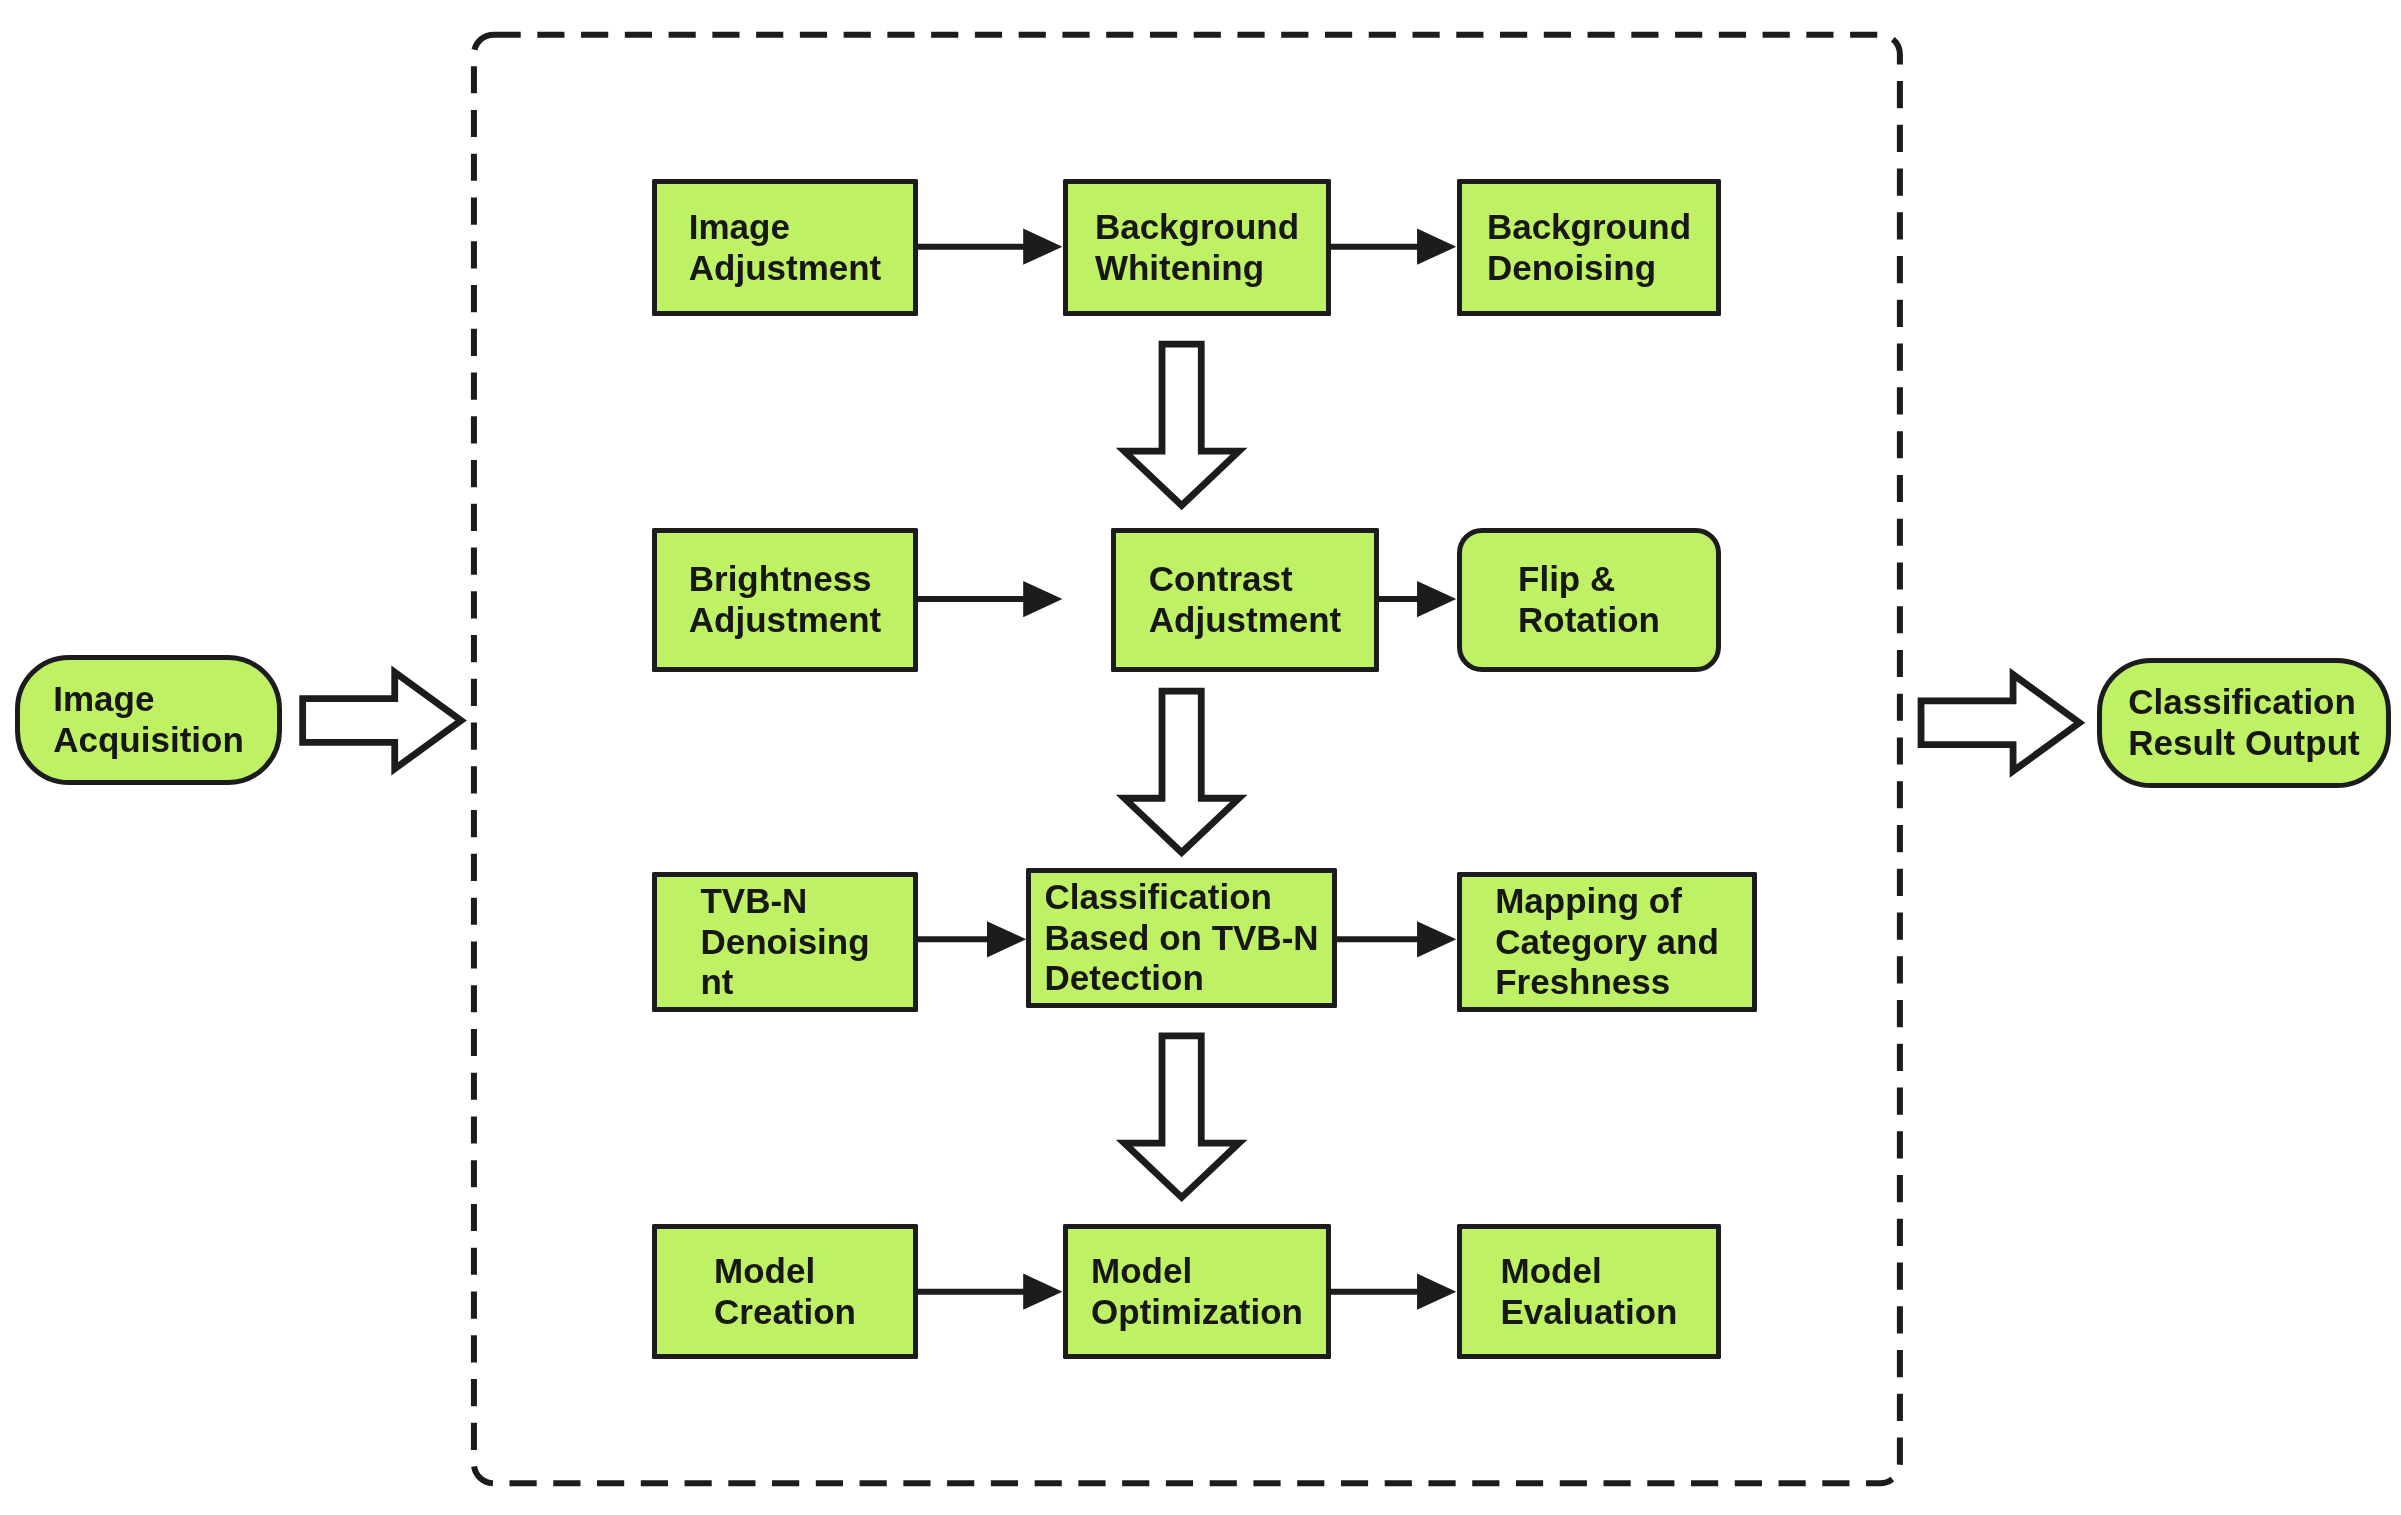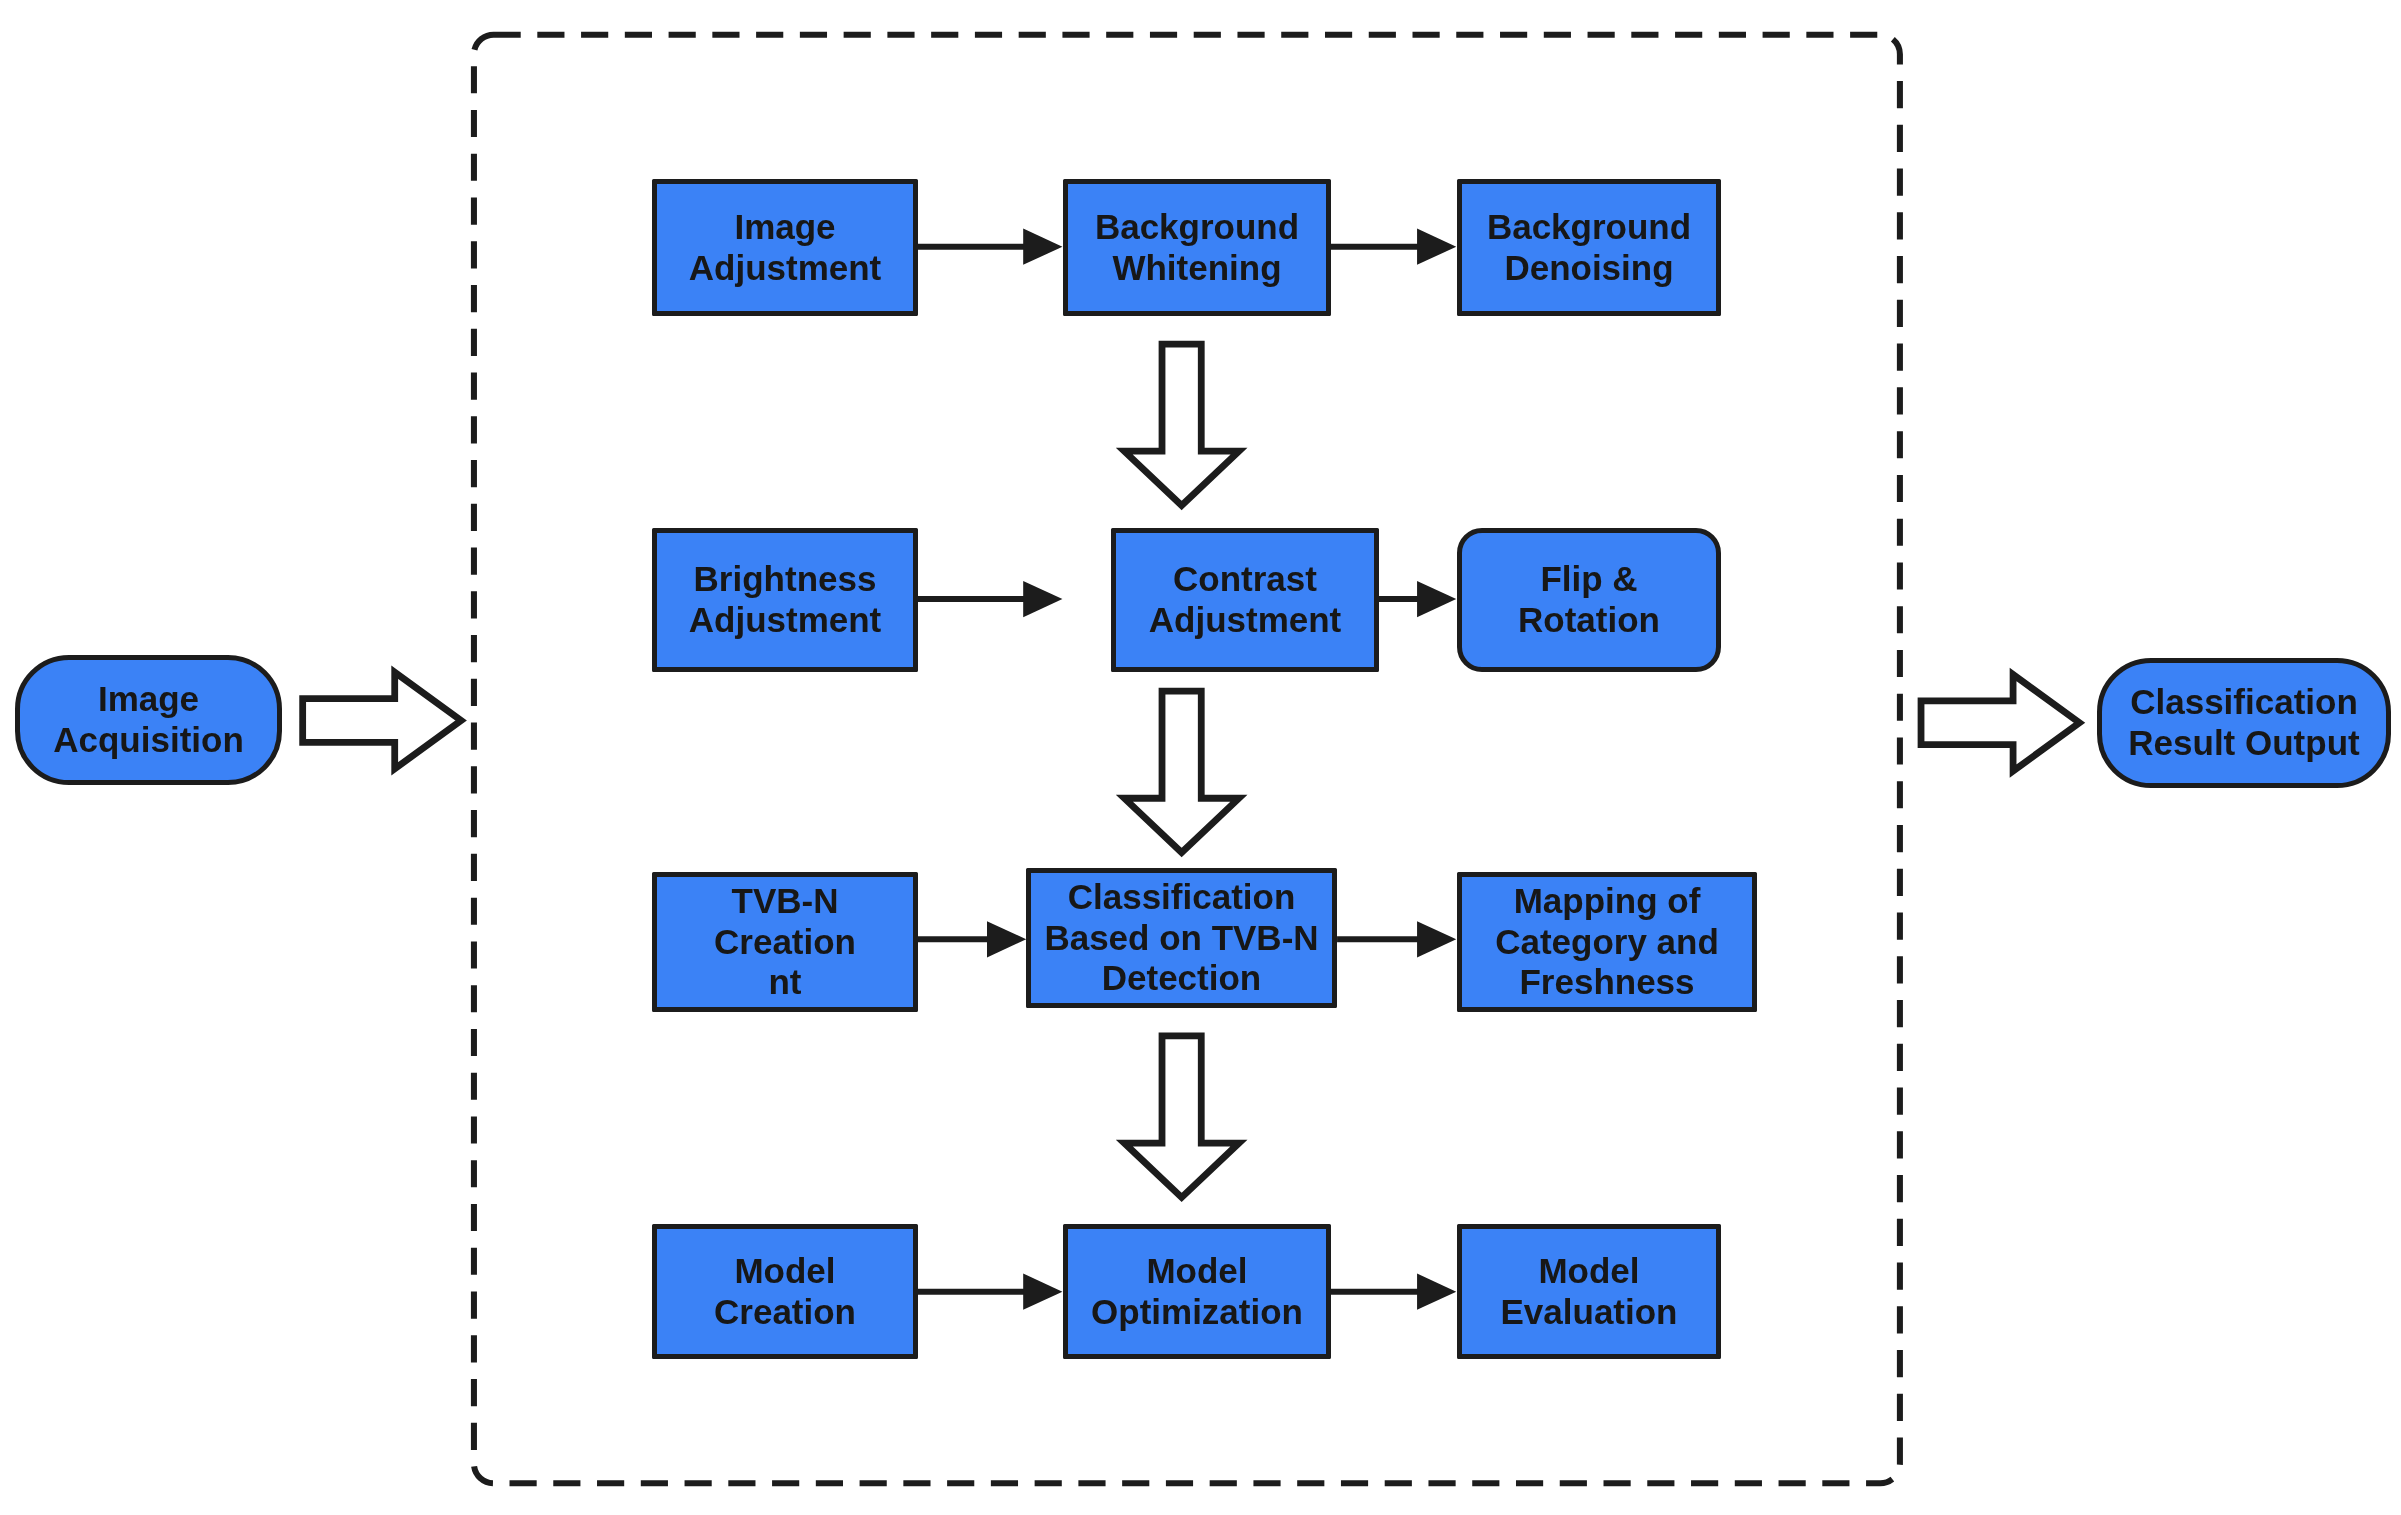--- a/index.html
+++ b/index.html
@@ -18,26 +18,25 @@
   .layer {
     position: absolute;
     left: 0;
     top: 0;
     width: 2401px;
     height: 1515px;
   }
   .node {
     position: absolute;
     box-sizing: border-box;
-    background: #3b82f6;
+    background: #bef264;
     border: 5.3px solid #1c1c1c;
     display: flex;
     align-items: center;
     justify-content: center;
-    text-align: center;
     color: #171717;
     font-weight: bold;
     font-size: 35px;
     line-height: 1.17;
     white-space: pre-line;
     letter-spacing: 0px;
   }
   .process { border-radius: 1.5px; }
   .terminal { border-radius: 54px; }
 </style>
@@ -101,21 +100,21 @@
 Denoising</div>
 
   <div class="node process" style="left:652px; top:528px; width:266px; height:144px;">Brightness
 Adjustment</div>
   <div class="node process" style="left:1063px; top:528px; width:268px; height:144px;margin-left:48px;">Contrast
 Adjustment</div>
   <div class="node process" style="left:1457px; top:528px; width:264px; height:144px;border-radius:25px;">Flip &amp;
 Rotation</div>
 
   <div class="node process" style="left:652px; top:872px; width:266px; height:140px;">TVB-N
-Creation
+Denoising
 nt</div>
   <div class="node process" style="left:1026px; top:868px; width:311px; height:140px;">Classification
 Based on TVB-N
 Detection</div>
   <div class="node process" style="left:1457px; top:872px; width:300px; height:140px;">Mapping of
 Category and
 Freshness</div>
 
   <div class="node process" style="left:652px; top:1224px; width:266px; height:135px;">Model
 Creation</div>

